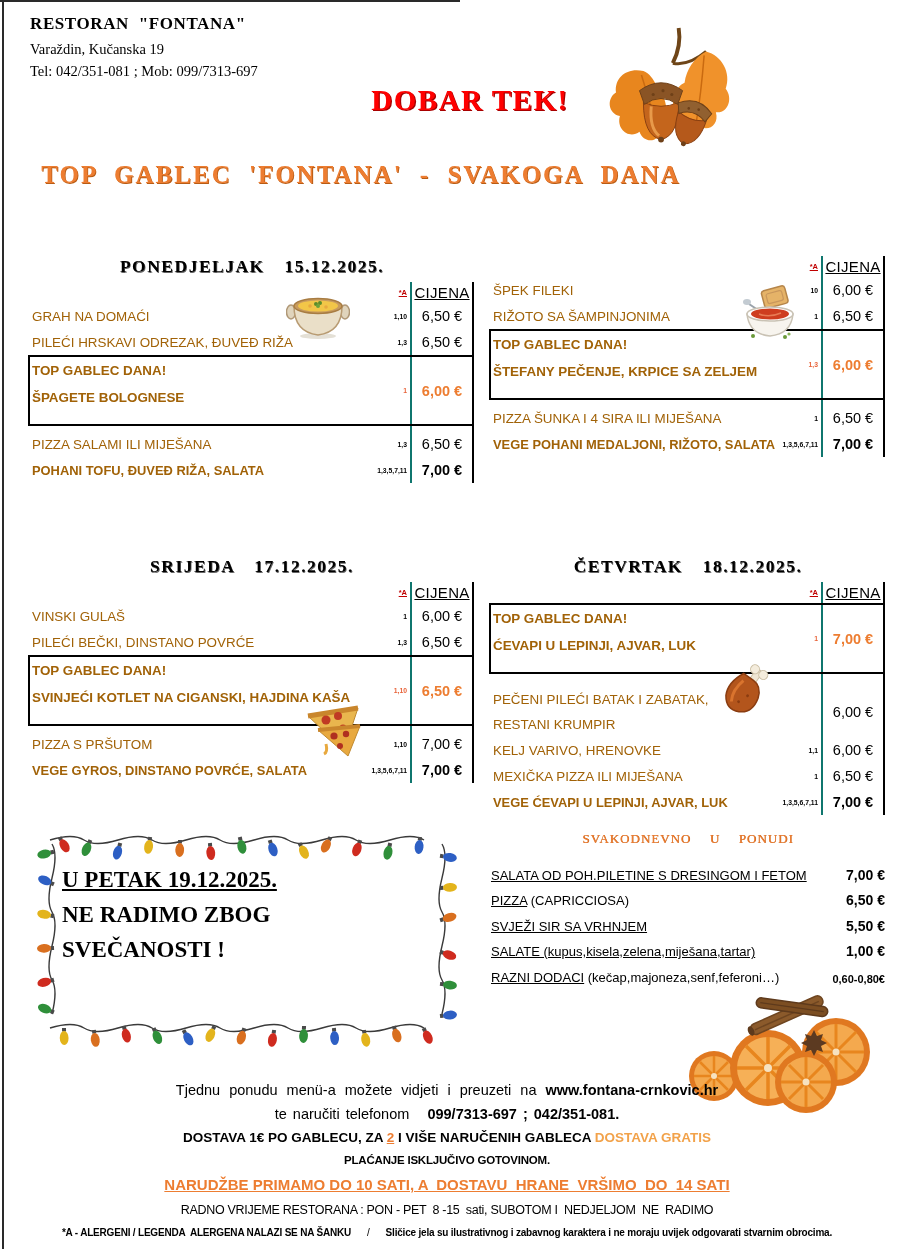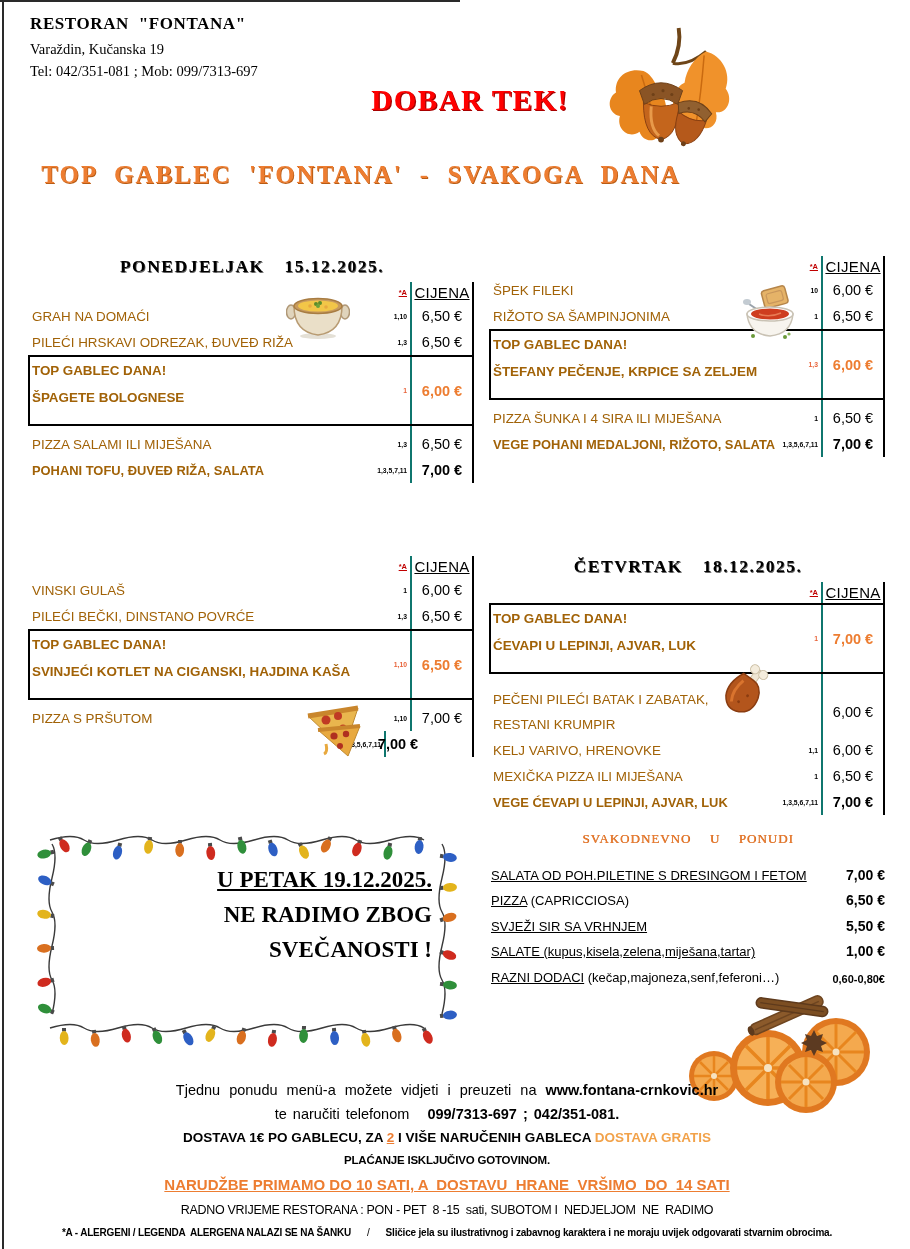--- a/index.html
+++ b/index.html
@@ -45,21 +45,21 @@
   .mrow.tgbox .nm::after{content:"";display:block;height:13px;}
   .mrow.tgbox .al{color:#e8643a;}
   .mrow.tgbox .pr{color:#ED7D31;font-weight:700;}
   .mrow.spacer{min-height:5px;}
   .mrow.spacer-lg{min-height:13px;}
   .day-img{position:absolute;}
 
   
   .fri{position:absolute;left:34px;top:810px;width:426px;height:246px;}
   .fri svg{position:absolute;left:0;top:0;}
-  .fri .txt{position:absolute;left:28px;right:28px;top:52px;text-align:right;
+  .fri .txt{position:absolute;left:28px;right:28px;top:52px;text-align:left;
          font-family:"Liberation Serif",serif;font-weight:700;font-size:23px;line-height:35px;}
   .fri .txt .u{text-decoration:underline;}
 
   
   .offer{position:absolute;left:491px;top:831px;width:394px;}
   .offer-title{text-align:center;font-family:"Liberation Serif",serif;font-weight:400;font-size:13px;
          color:#ED7D31;letter-spacing:1px;word-spacing:5px;margin-bottom:10px;white-space:pre-wrap;
          text-shadow:0.4px 0.4px 0 #c0601a;}
   .offer-row{display:flex;align-items:flex-end;min-height:25.5px;}
   .offer-label{flex:1;font-size:13px;white-space:nowrap;}
@@ -267,20 +267,21 @@
       <ellipse cx="31" cy="30" rx="23" ry="7" fill="#FFFFFF" stroke="#C9C2B4" stroke-width="1.5"></ellipse>
       <ellipse cx="31" cy="30" rx="19" ry="5.5" fill="#CE3D1F"></ellipse>
       <path d="M20,30 Q30,34 42,29" stroke="#E77B54" stroke-width="1.5" fill="none"></path>
       <circle cx="14" cy="52" r="2" fill="#6B9A3A"></circle>
         <circle cx="46" cy="53" r="2" fill="#6B9A3A"></circle>
         <circle cx="50" cy="50" r="1.6" fill="#8AB45A"></circle>
     </svg>
   </section>
 
   <section class="day" style="left:30px;top:556px;width:444px;">
+    <div class="day-title">SRIJEDA  17.12.2025.</div>
     <div class="mtable">
         <div class="mrow head">
           <div class="nm"></div>
           <div class="al">*A</div>
           <div class="pr">CIJENA</div>
         </div>
         <div class="mrow">
           <div class="nm">
             <div>VINSKI GULAŠ</div>
           </div>
@@ -316,20 +317,23 @@
         <div class="mrow">
           <div class="nm">
             <div>PIZZA S PRŠUTOM</div>
           </div>
           <div class="al">
             <span>1,10</span>
           </div>
           <div class="pr">7,00 €</div>
         </div>
         <div class="mrow boldrow">
+          <div class="nm">
+            <div>VEGE GYROS, DINSTANO POVRĆE, SALATA</div>
+          </div>
           <div class="al">
             <span>1,3,5,6,7,11</span>
           </div>
           <div class="pr">7,00 €</div>
         </div>
       </div>
     <svg class="day-img" style="left:272px;top:146px;" width="60" height="56" viewBox="0 0 60 56">
       <path d="M6,14 L56,6 L42,48 Z" fill="#E9B64E" stroke="#C08A30" stroke-width="1"></path>
       <path d="M6,14 L56,6" stroke="#C9862C" stroke-width="5"></path>
       <circle cx="24" cy="18" r="4.5" fill="#C03A24"></circle>

